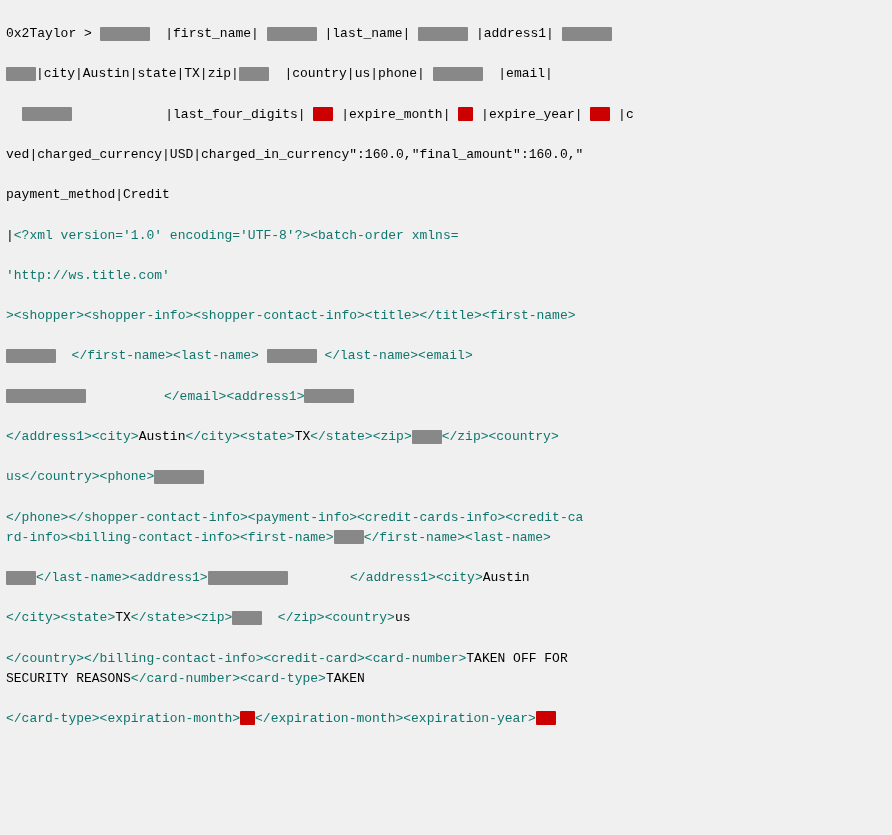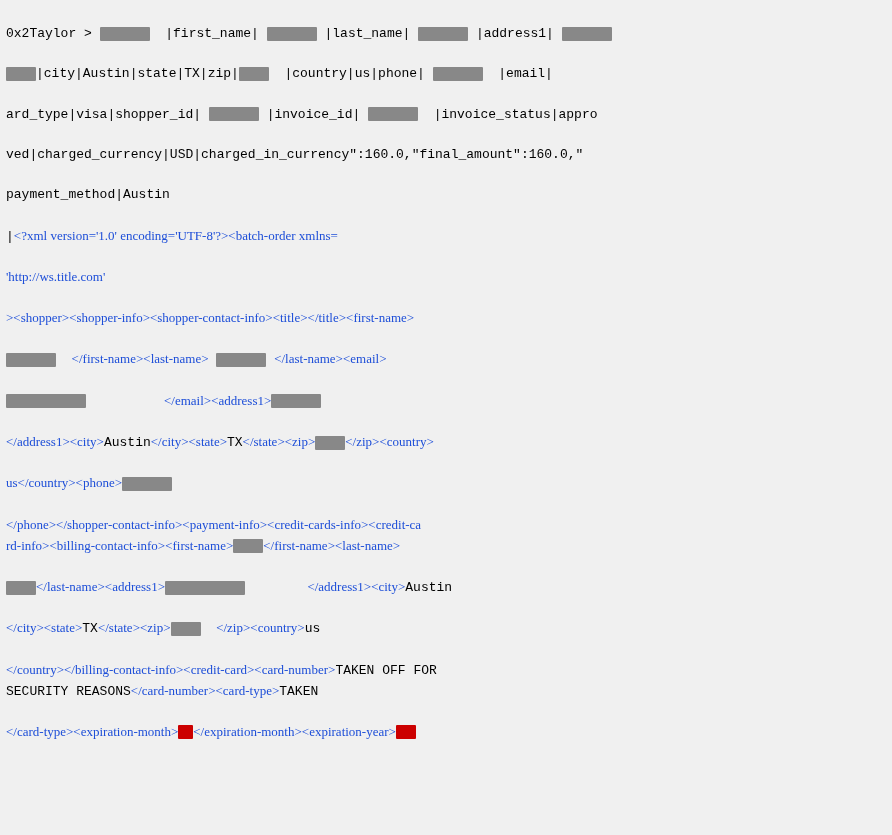--- a/index.html
+++ b/index.html
@@ -58,35 +58,35 @@
     .redacted-red-sm {
       display: inline-block;
       background: #cc0000;
       color: #cc0000;
       min-width: 15px;
       height: 14px;
       vertical-align: middle;
       border-radius: 1px;
     }
     .bold { font-weight: normal; }
-    .blue { color: #1d4ed8; font-family: Liberation Serif, serif; }
+    .blue { color: #0f766e; }
   </style>
 </head>
 <body>
 
 <div class="content">
 <span><span class="bold">0x2Taylor &gt;</span> <span class="redacted-sm"></span>  |first_name| <span class="redacted-sm"></span> |last_name| <span class="redacted-sm"></span> |address1| <span class="redacted-sm"></span>
 </span>
 <span><span class="redacted-xs"></span>|city|<span class="bold">Austin</span>|state|<span class="bold">TX</span>|zip|<span class="redacted-xs"></span>  |country|us|phone| <span class="redacted-sm"></span>  |email|
 </span>
-<span>ard_type|visa|shopper_id| <span class="redacted-sm"></span> |invoice_id| <span class="redacted-sm"></span>  |invoice_status|appro
+<span>  <span class="redacted-sm"></span>            |last_four_digits| <span class="redacted-red"></span> |expire_month| <span class="redacted-red-sm"></span> |expire_year| <span class="redacted-red"></span> |c
 </span>
 <span>ved|charged_currency|USD|charged_in_currency":160.0,"final_amount":160.0,"
 </span>
-<span>payment_method|Austin
+<span>payment_method|Credit
 </span>
 <span>|<span class="blue">&lt;?xml version='1.0' encoding='UTF-8'?&gt;&lt;batch-order xmlns=</span>
 </span>
 <span><span class="blue">'http://ws.title.com'</span>
 </span>
 <span><span class="blue">&gt;&lt;shopper&gt;&lt;shopper-info&gt;&lt;shopper-contact-info&gt;&lt;title&gt;&lt;/title&gt;&lt;first-name&gt;</span>
 </span>
 <span><span class="redacted-sm"></span>  <span class="blue">&lt;/first-name&gt;&lt;last-name&gt;</span> <span class="redacted-sm"></span> <span class="blue">&lt;/last-name&gt;&lt;email&gt;</span>
 </span>
 <span><span class="redacted"></span>          <span class="blue">&lt;/email&gt;&lt;address1&gt;</span><span class="redacted-sm"></span>

